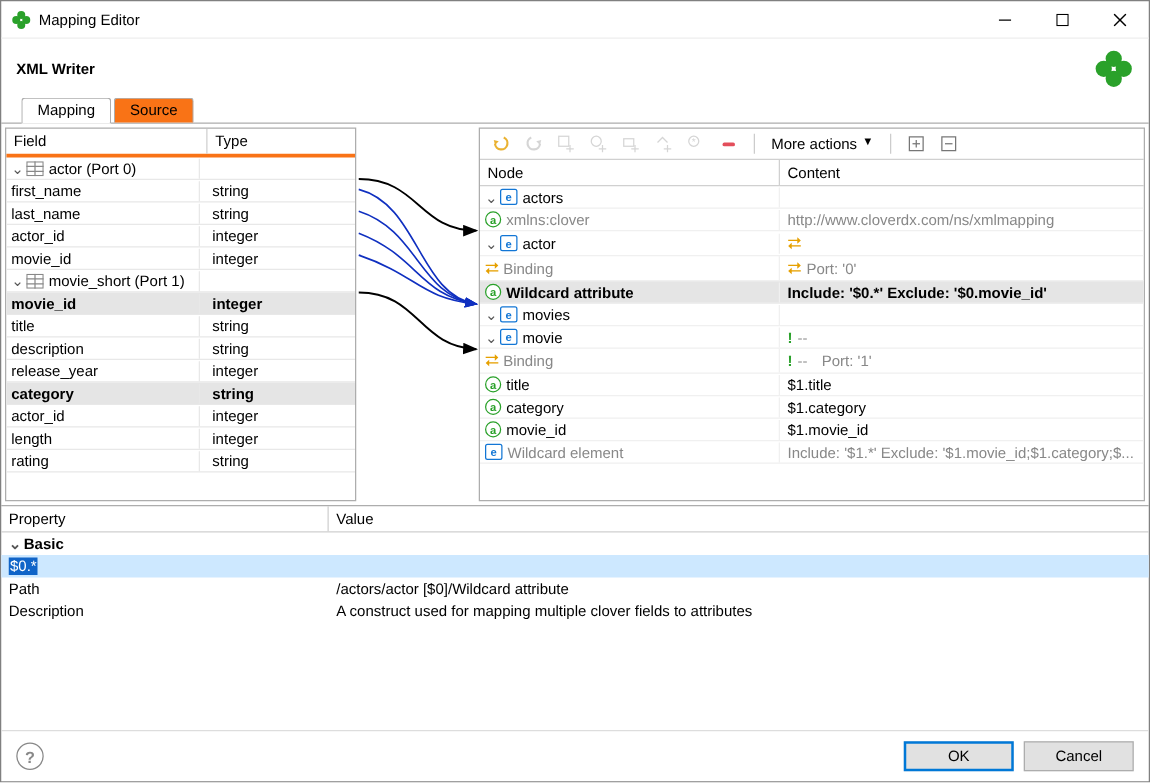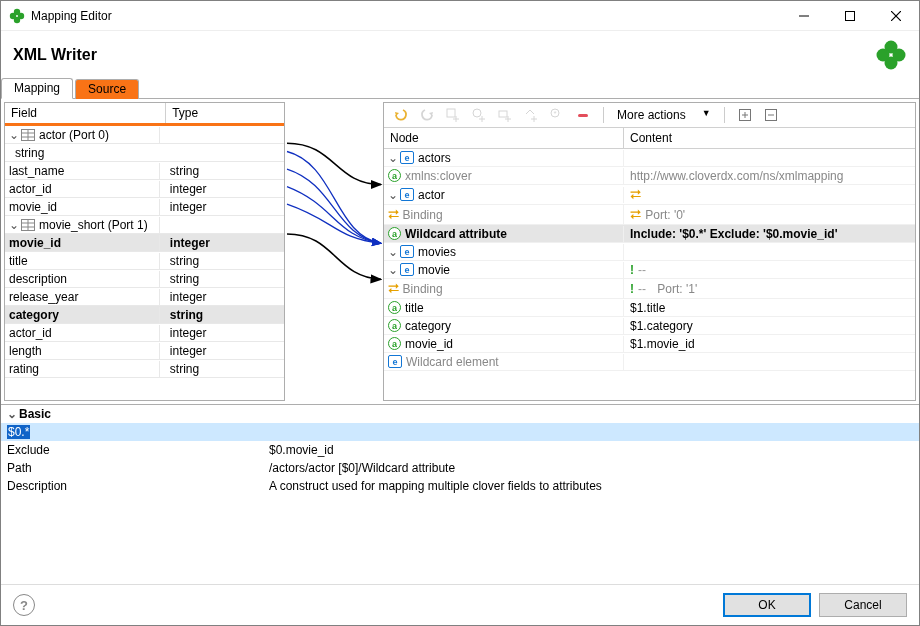--- a/index.html
+++ b/index.html
@@ -3,23 +3,23 @@
 <meta charset="utf-8">
 <style>
   * { box-sizing: border-box; }
   html, body { margin: 0; padding: 0; font-family: "Segoe UI", Tahoma, sans-serif; font-size: 12px; color: #000; background: #fff; }
   .window { width: 920px; height: 626px; border: 1px solid #808080; display: flex; flex-direction: column; background: #fff; }
   .titlebar { height: 30px; display: flex; align-items: center; padding: 0 0 0 8px; border-bottom: 1px solid #eee; }
   .titlebar .app-icon { width: 16px; height: 16px; display: inline-flex; align-items: center; justify-content: center; margin-right: 6px; }
   .titlebar .title { flex: 1; font-size: 12px; }
   .winbtn { width: 46px; height: 30px; display: inline-flex; align-items: center; justify-content: center; cursor: pointer; }
   .header { padding: 8px 12px 6px 12px; display: flex; align-items: center; }
-  .header h1 { font-size: 16px; font-weight: 600; margin: 0; flex: 1; }
+  .header h1 { font-size: 12px; font-weight: 600; margin: 0; flex: 1; }
   .clover { width: 32px; height: 32px; }
-  .tabs { display: flex; align-items: center; padding-left: 0; border-bottom: 1px solid #adadad; height: 22px; }
+  .tabs { display: flex; align-items: flex-start; padding-left: 16px; border-bottom: 1px solid #adadad; height: 22px; }
   .tab { padding: 2px 12px 3px 12px; border: 1px solid #adadad; border-bottom: none; border-radius: 3px 3px 0 0; margin-right: 2px; background: #f97316; position: relative; top: 1px; cursor: pointer; }
   .tab.active { background: #fff; border-bottom: 1px solid #fff; }
   .main { flex: 1; display: flex; flex-direction: column; min-height: 0; }
   .upper { flex: 1; display: flex; min-height: 0; }
   .fields-pane { width: 281px; border: 1px solid #adadad; margin: 3px 0 3px 3px; display: flex; flex-direction: column; overflow: hidden; }
   .pane-header { display: flex; border-bottom: 3px solid #f97316; font-weight: 400; }
   .pane-header .col { padding: 3px 6px; }
   .pane-header .col:first-child { flex: 1.4; border-right: 1px solid #d0d0d0; }
   .pane-header .col:last-child { flex: 1; }
   .tree-rows { flex: 1; overflow: auto; }
@@ -32,21 +32,21 @@
   .indent2 { padding-left: 58px; }
   .twisty { display: inline-block; width: 10px; text-align: center; margin-right: 2px; color: #555; cursor: pointer; }
   .port-icon { width: 14px; height: 12px; margin-right: 4px; display: inline-flex; }
   .arrow-gap { width: 98px; position: relative; margin: 3px 0; }
   .arrow-gap svg { position: absolute; top: 0; left: 0; width: 100%; height: 100%; }
   .nodes-pane { flex: 1; border: 1px solid #adadad; margin: 3px 3px 3px 0; display: flex; flex-direction: column; min-width: 0; }
   .toolbar { display: flex; align-items: center; gap: 8px; padding: 3px 8px; border-bottom: 1px solid #d0d0d0; }
   .tbtn { width: 18px; height: 18px; display: inline-flex; align-items: center; justify-content: center; cursor: pointer; opacity: 0.8; }
   .tbtn.dis { opacity: 0.35; cursor: default; }
   .sep { width: 1px; height: 16px; background: #ccc; margin: 0 3px; }
-  .more { display: flex; align-items: flex-start; gap: 16px; cursor: pointer; padding: 1px 2px; }
+  .more { display: flex; align-items: flex-start; gap: 4px; cursor: pointer; padding: 1px 2px; }
   .node-hdr { display: flex; border-bottom: 1px solid #d0d0d0; }
   .node-hdr .nc1 { width: 240px; padding: 3px 6px; border-right: 1px solid #d0d0d0; }
   .node-hdr .nc2 { flex: 1; padding: 3px 6px; }
   .node-rows { flex: 1; overflow: auto; }
   .nrow { display: flex; align-items: center; border-bottom: 1px solid #f0f0f0; min-height: 18px; }
   .nrow .nc1 { width: 240px; padding: 1px 4px; display: flex; align-items: center; border-right: 1px solid #f0f0f0; white-space: nowrap; overflow: hidden; }
   .nrow .nc2 { flex: 1; padding: 1px 6px; display: flex; align-items: center; gap: 4px; white-space: nowrap; overflow: hidden; text-overflow: ellipsis; min-width: 0; }
   .nrow.sel { background: #e5e5e5; font-weight: 700; }
   .nrow.sel .nc2 { font-weight: 700; }
   .badge { display: inline-flex; width: 14px; height: 13px; align-items: center; justify-content: center; border-radius: 2px; font-size: 9px; font-weight: 700; color: #fff; margin-right: 4px; }
@@ -151,20 +151,21 @@
                     <line x1="0" y1="4" x2="14" y2="4" stroke="#888"></line>
                     <line x1="0" y1="8" x2="14" y2="8" stroke="#888"></line>
                     <line x1="7" y1="0" x2="7" y2="12" stroke="#888"></line>
                   </svg>
                 </span>
               <span>actor (Port 0)</span>
               </div>
             <div class="c2"></div>
           </div>
           <div class="row">
+              <div class="c1 indent2">first_name</div>
               <div class="c2">string</div>
             </div>
           <div class="row">
               <div class="c1 indent2">last_name</div>
               <div class="c2">string</div>
             </div>
           <div class="row">
               <div class="c1 indent2">actor_id</div>
               <div class="c2">integer</div>
             </div>
@@ -401,39 +402,40 @@
                 <span class="badge b-a">a</span>
                 <span>movie_id</span>
               </div>
               <div class="nc2">$1.movie_id</div>
             </div>
           <div class="nrow">
               <div class="nc1 ni6">
                 <span class="badge b-e">e</span>
                 <span class="gray-text">Wildcard element</span>
               </div>
+              <div class="nc2 gray-text">Include: '$1.*' Exclude: '$1.movie_id;$1.category;$...</div>
             </div>
         </div>
       </div>
     </div>
 
     <div class="props">
+      <div class="props-hdr">
+        <div class="pc1">Property</div>
+        <div class="pc2">Value</div>
+      </div>
       <div class="prow group">
           <div class="pc1">
             <span class="twisty">⌄</span>
             <span>Basic</span>
           </div>
           <div class="pc2"></div>
         </div>
       <div class="prow sel">
           <div class="pc2"><span class="editval">$0.*</span></div>
-        </div>
-      <div class="prow">
-          <div class="pc1 pindent">Exclude</div>
-          <div class="pc2">$0.movie_id</div>
         </div>
       <div class="prow">
           <div class="pc1 pindent">Path</div>
           <div class="pc2">/actors/actor [$0]/Wildcard attribute</div>
         </div>
       <div class="prow">
           <div class="pc1 pindent">Description</div>
           <div class="pc2">A construct used for mapping multiple clover fields to attributes</div>
         </div>
     </div>

